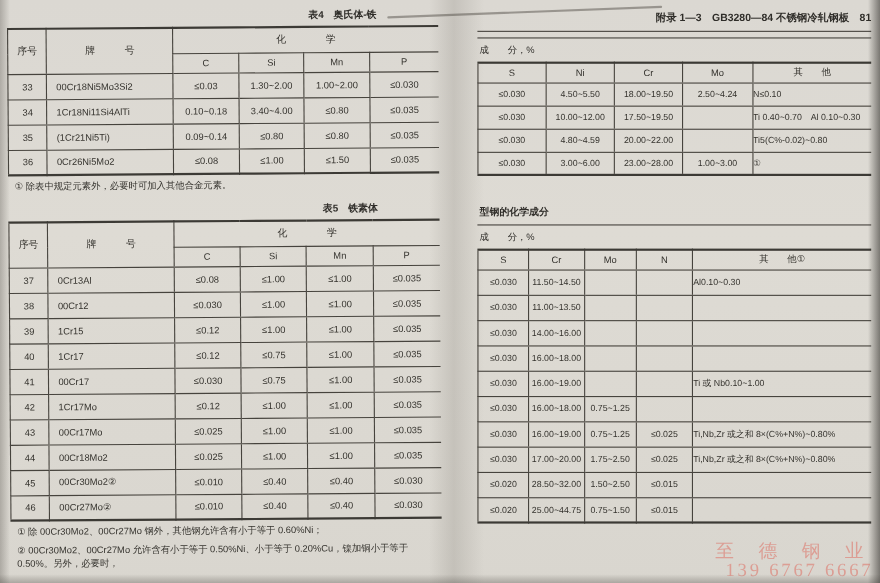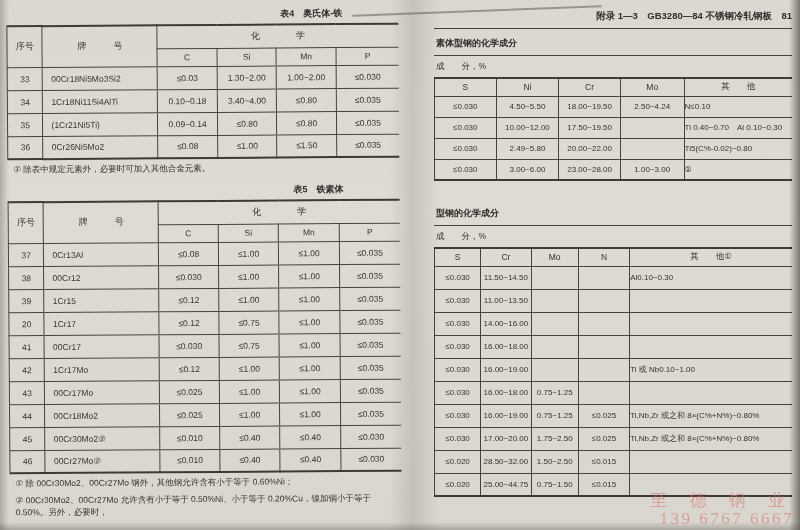--- a/index.html
+++ b/index.html
@@ -177,21 +177,21 @@
         </tr>
         <tr>
           <td>39</td>
           <td>1Cr15</td>
           <td>≤0.12</td>
           <td>≤1.00</td>
           <td>≤1.00</td>
           <td>≤0.035</td>
         </tr>
         <tr>
-          <td>20</td>
+          <td>40</td>
           <td>1Cr17</td>
           <td>≤0.12</td>
           <td>≤0.75</td>
           <td>≤1.00</td>
           <td>≤0.035</td>
         </tr>
         <tr>
           <td>41</td>
           <td>00Cr17</td>
           <td>≤0.030</td>
@@ -244,21 +244,20 @@
 
   <div class="fnote">① 除 00Cr30Mo2、00Cr27Mo 钢外，其他钢允许含有小于等于 0.60%Ni；</div>
   <div class="fnote">② 00Cr30Mo2、00Cr27Mo 允许含有小于等于 0.50%Ni、小于等于 0.20%Cu，镍加铜小于等于 0.50%。另外，必要时，</div>
 </div>
 
 <div class="page page-right">
 
   <div class="r-header">附录 1—3　GB3280—84 不锈钢冷轧钢板　81</div>
   <div class="hrule"></div>
 
-  <div class="sec-title">素体型钢的化学成分</div>
   <div class="hrule"></div>
   <div class="comp">成　　分，%</div>
 
   <table class="rt rt1">
     <colgroup>
       <col style="width:60px">
         <col style="width:61px">
         <col style="width:60px">
       <col style="width:62px">
         <col style="width:105px">
@@ -282,21 +281,21 @@
         </tr>
         <tr>
           <td>≤0.030</td>
           <td>10.00~12.00</td>
           <td>17.50~19.50</td>
           <td>&nbsp;</td>
           <td>Ti 0.40~0.70　Al 0.10~0.30</td>
         </tr>
         <tr>
           <td>≤0.030</td>
-          <td>2.49~5.80</td>
+          <td>4.80~4.59</td>
           <td>20.00~22.00</td>
           <td>&nbsp;</td>
           <td>Ti5(C%-0.02)~0.80</td>
         </tr>
         <tr>
           <td>≤0.030</td>
           <td>3.00~6.00</td>
           <td>23.00~28.00</td>
           <td>1.00~3.00</td>
           <td>①</td>

